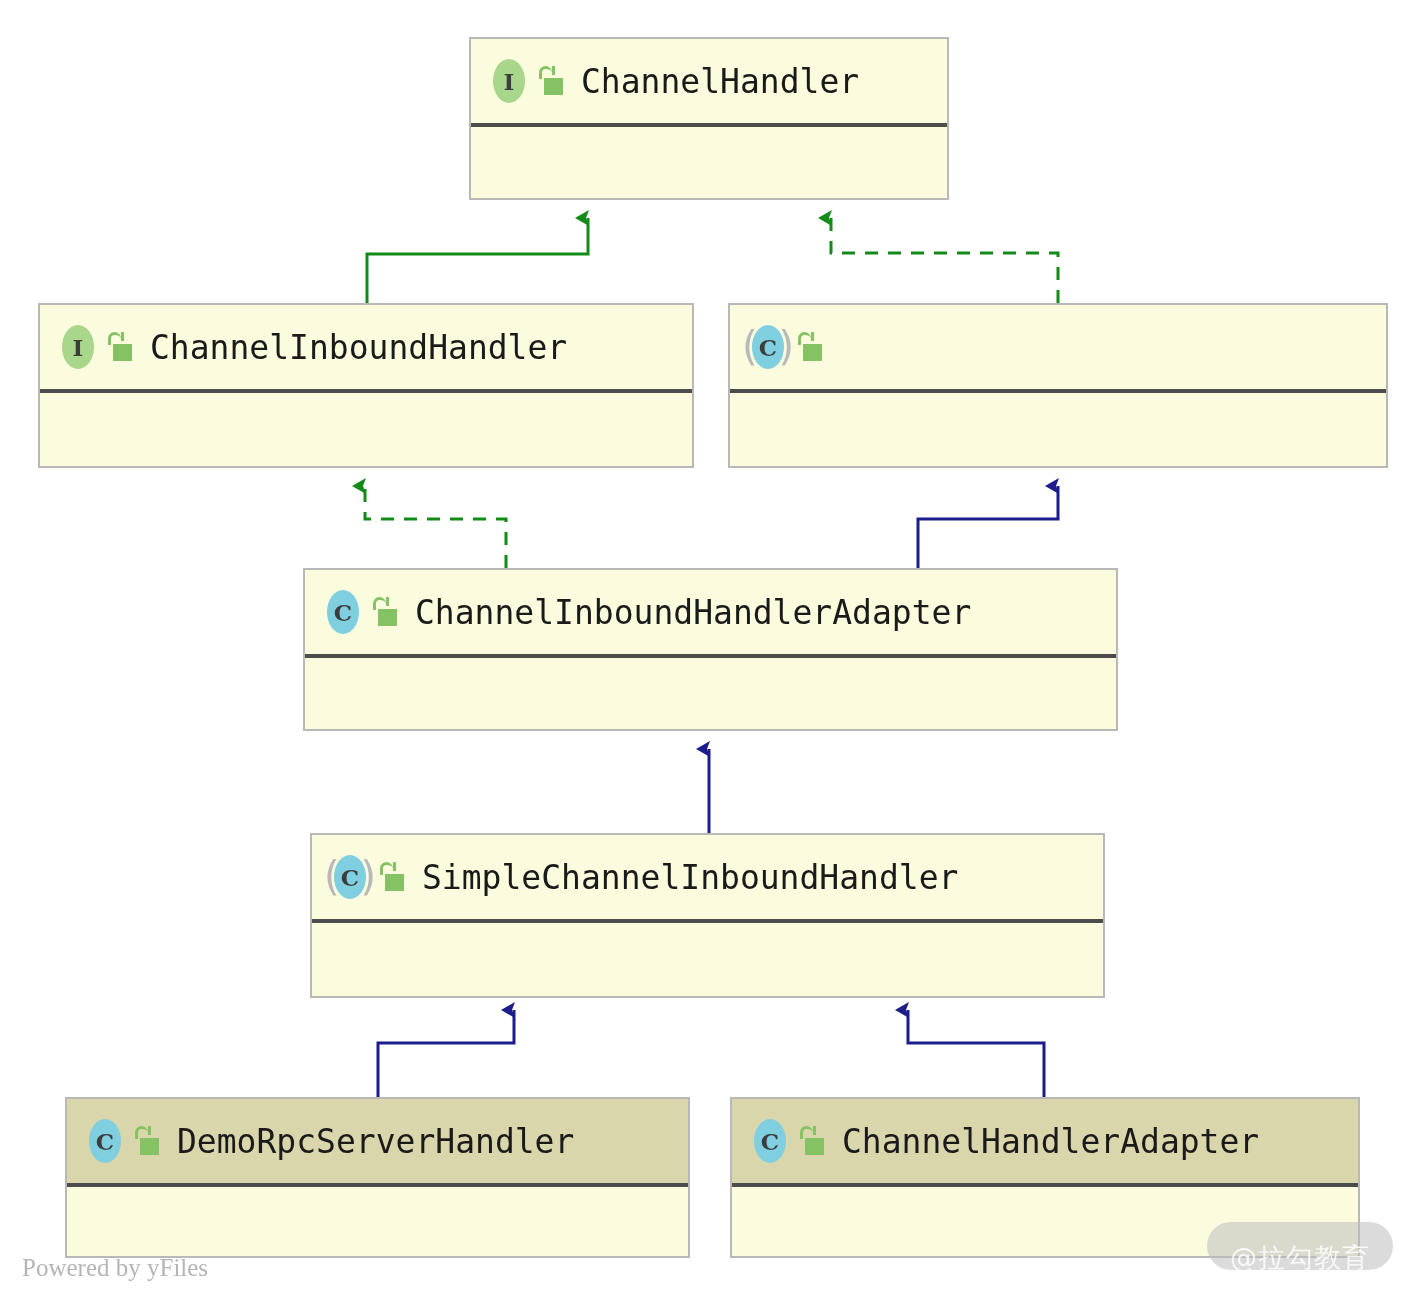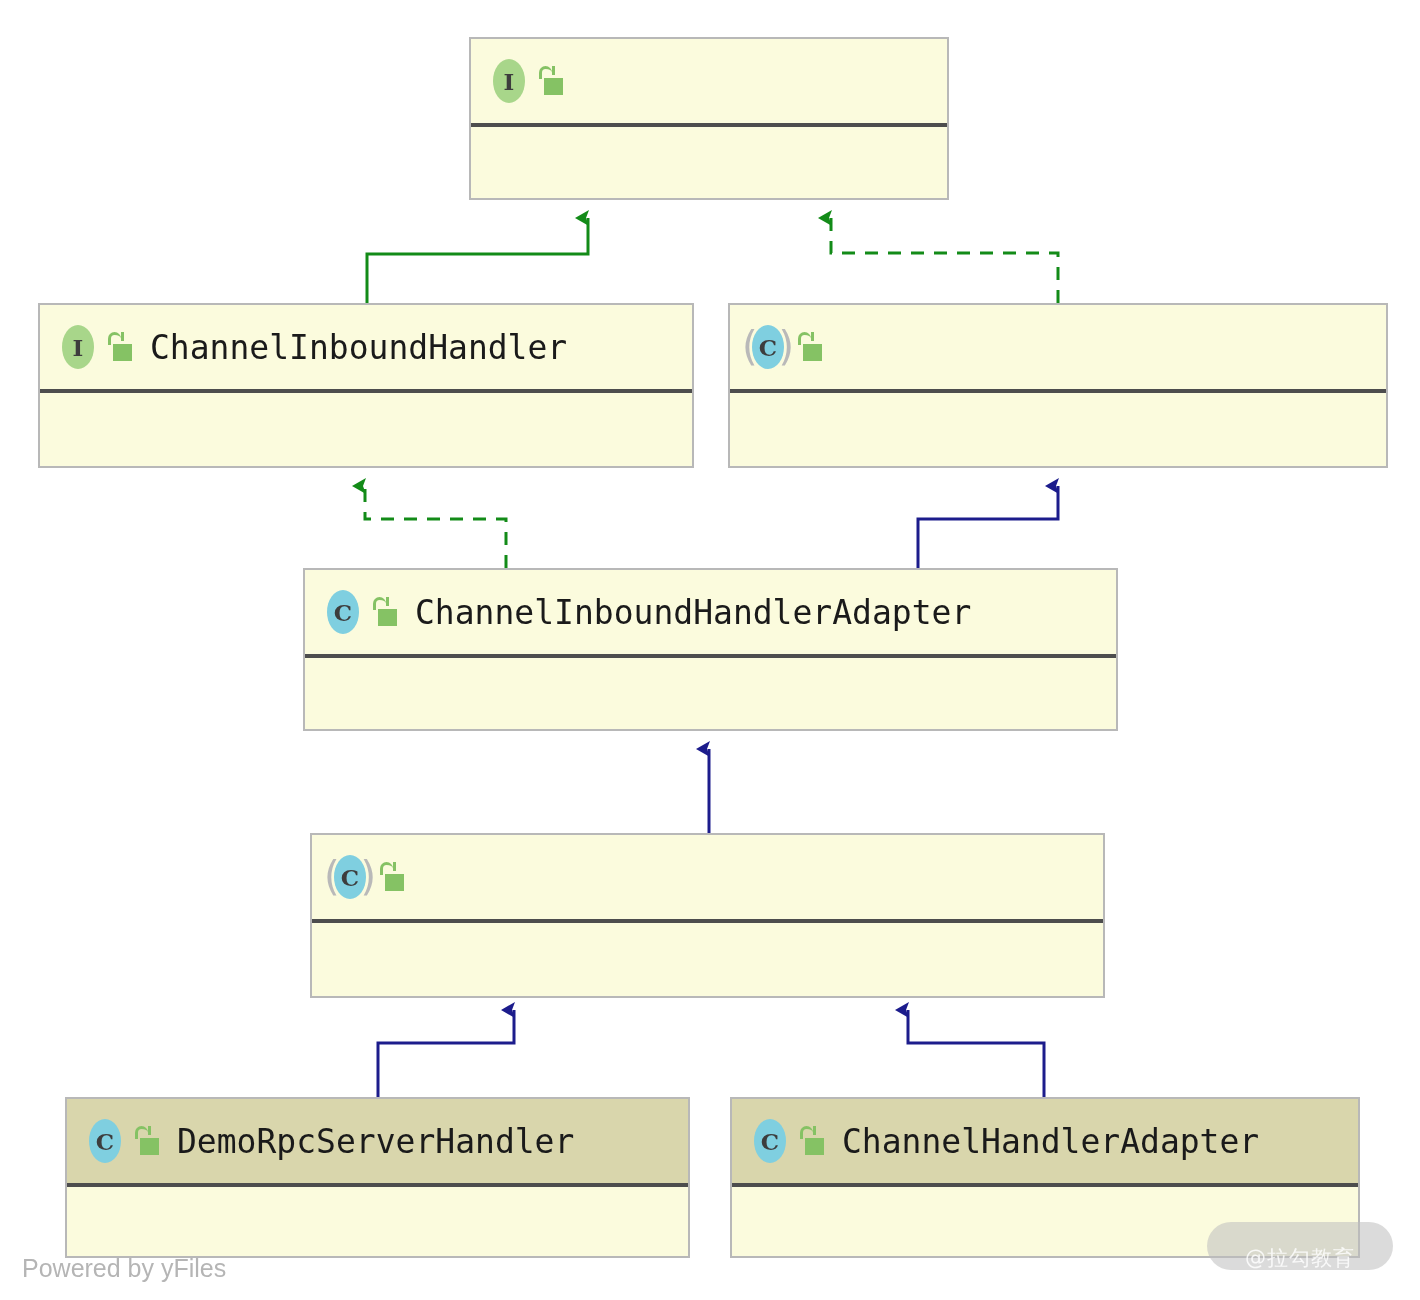--- a/index.html
+++ b/index.html
@@ -130,40 +130,40 @@
     width: 19px;
     height: 17px;
     background: #85c264;
   }
 
   
   .yfiles {
     position: absolute;
     left: 22px;
     top: 1254px;
-    font-family: Liberation Sans, sans-serif;
+    font-family: Liberation Serif, serif;
     font-size: 25px;
     color: #b5b5b5;
     white-space: nowrap;
   }
   .watermark {
     position: absolute;
     left: 1207px;
     top: 1222px;
     width: 186px;
     height: 48px;
     border-radius: 24px;
     background: rgba(190,190,190,0.55);
     display: flex;
     align-items: center;
     justify-content: center;
   }
   .watermark span {
     font-family: "DejaVu Sans", "Liberation Sans", sans-serif;
-    font-size: 21px;
+    font-size: 27px;
     color: rgba(255,255,255,0.82);
     letter-spacing: 1px;
     white-space: nowrap;
     margin-top: 24px;
   }
 </style>
 </head>
 <body>
 
 <div id="canvas">
@@ -216,20 +216,21 @@
 
   <div class="uml-node" style="left:469px; top:37px; width:480px; height:163px;">
     <div class="uml-header" style="height:88px;">
       <span class="badge iface">
         <span class="disc">I</span>
       </span>
       <span class="lock">
         <span class="shackle"></span>
           <span class="body"></span>
       </span>
+      <span class="uml-title">ChannelHandler</span>
     </div>
     <div class="uml-body" style="height:71px;"></div>
   </div>
 
   <div class="uml-node" style="left:38px; top:303px; width:656px; height:165px;">
     <div class="uml-header" style="height:88px;">
       <span class="badge iface">
         <span class="disc">I</span>
       </span>
       <span class="lock">
@@ -274,20 +275,21 @@
     <div class="uml-header" style="height:88px;">
       <span class="badge cls">
         <span class="paren l">(</span>
         <span class="disc">C</span>
         <span class="paren r">)</span>
       </span>
       <span class="lock">
         <span class="shackle"></span>
           <span class="body"></span>
       </span>
+      <span class="uml-title">SimpleChannelInboundHandler</span>
     </div>
     <div class="uml-body" style="height:73px;"></div>
   </div>
 
   <div class="uml-node tan" style="left:65px; top:1097px; width:625px; height:161px;">
     <div class="uml-header" style="height:88px;">
       <span class="badge cls">
         <span class="disc">C</span>
       </span>
       <span class="lock">

